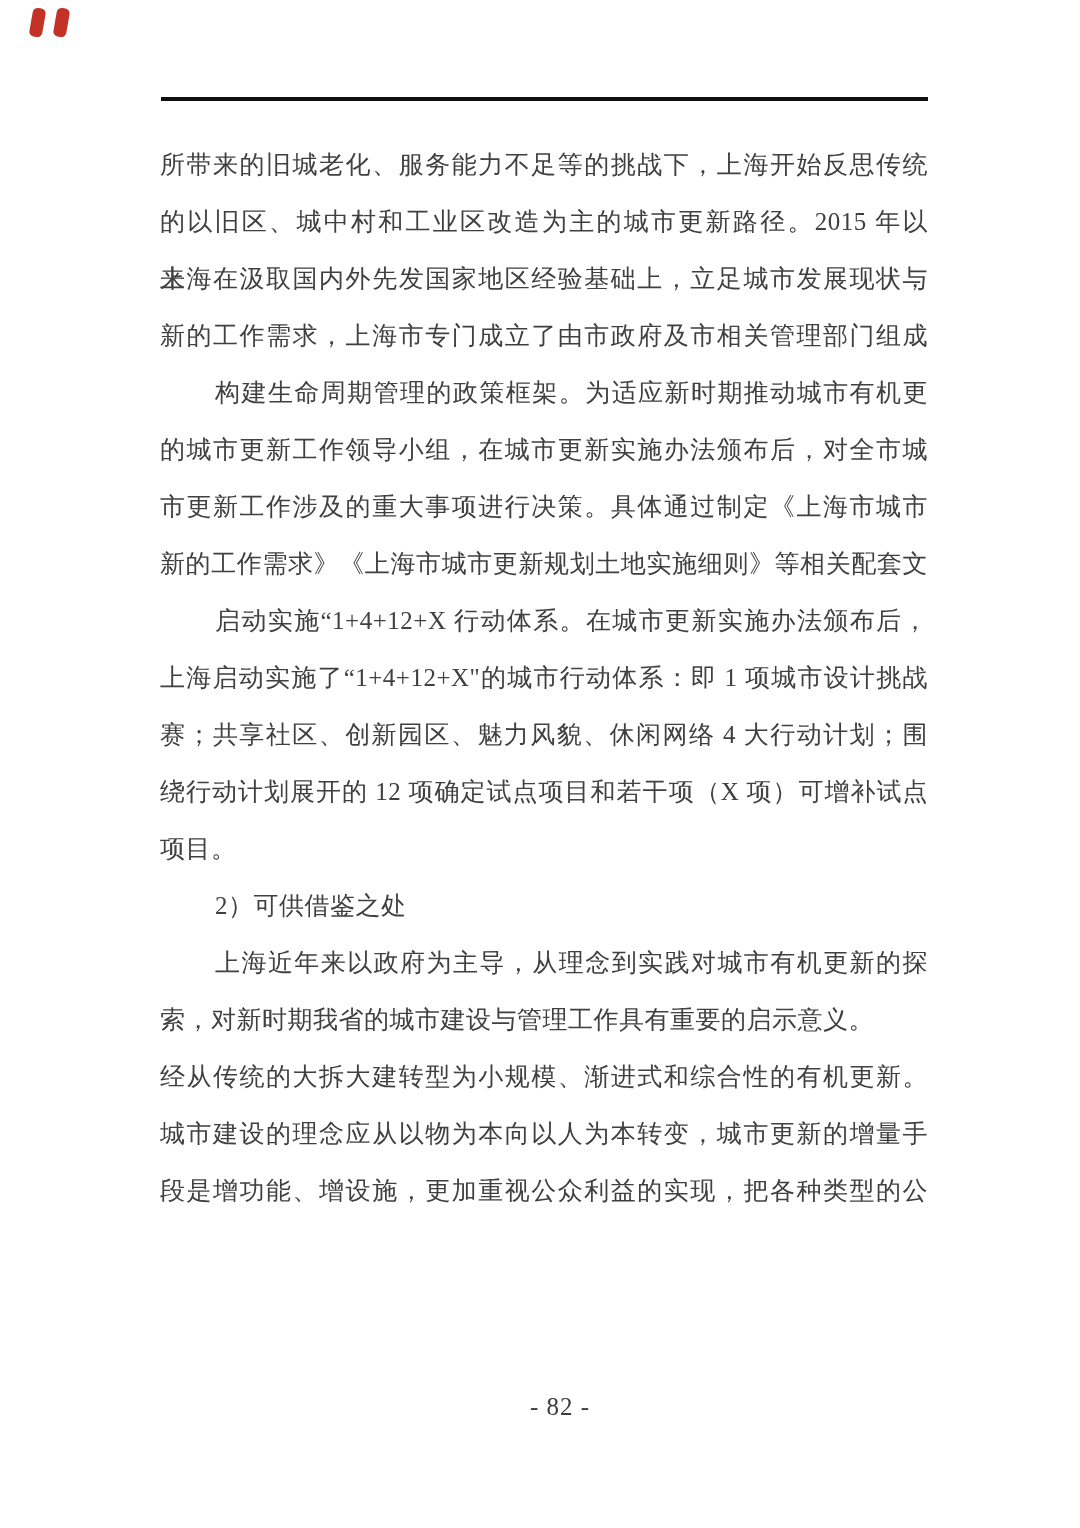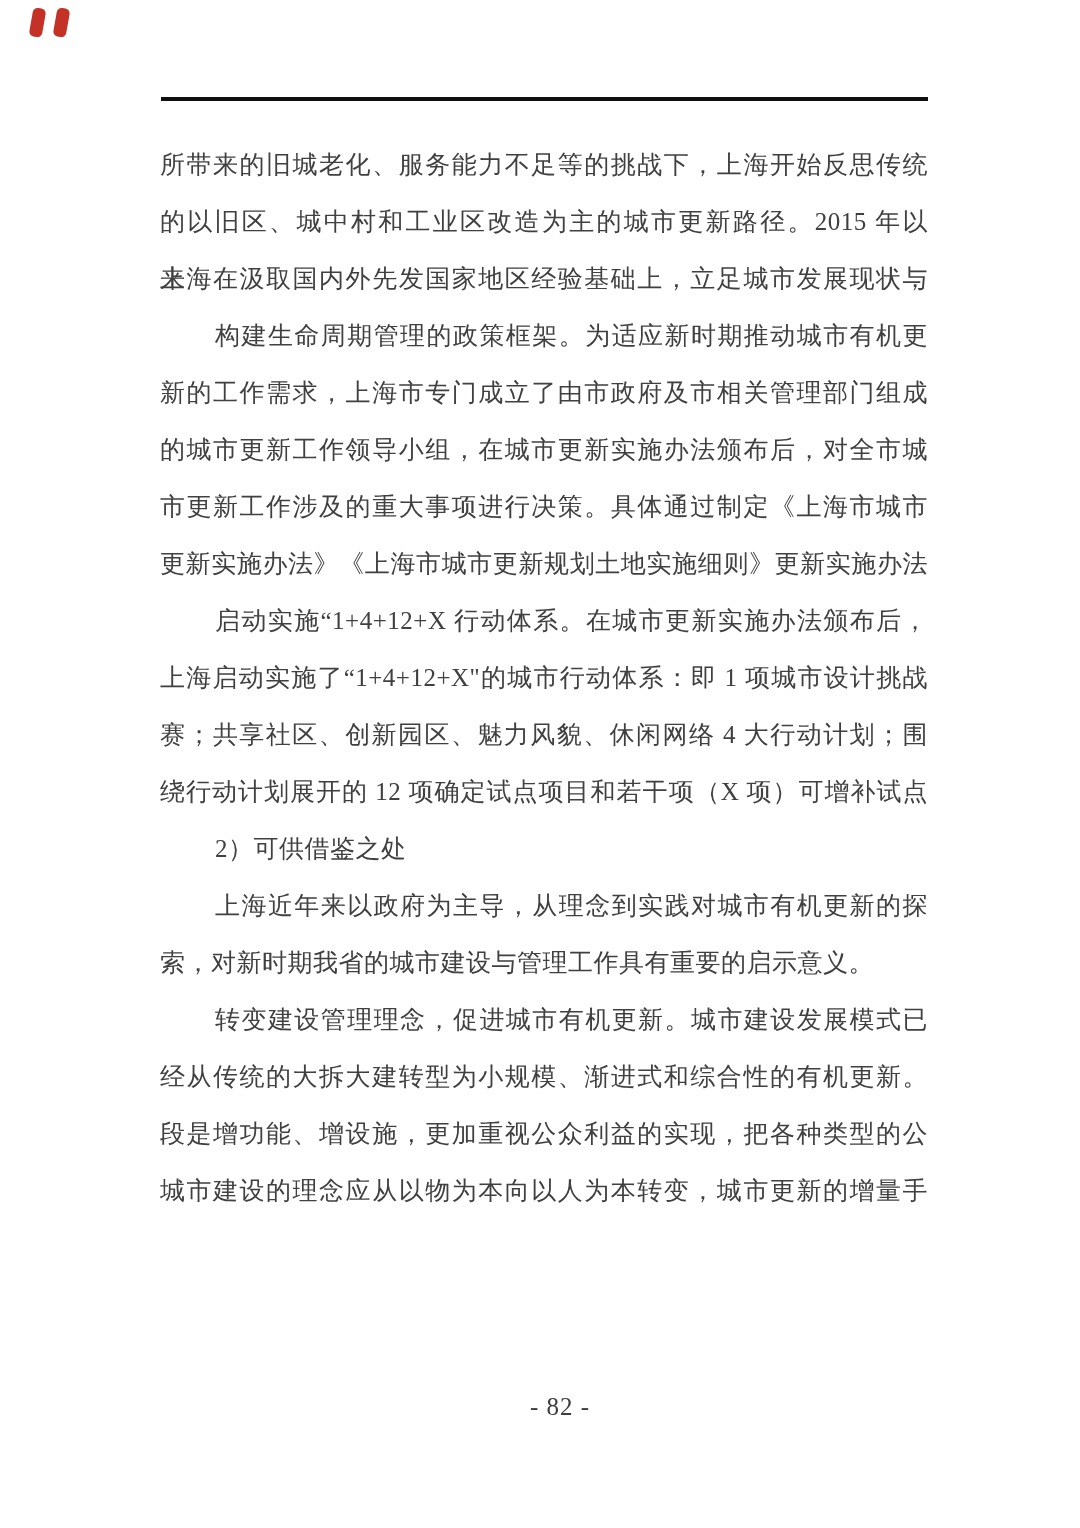--- a/index.html
+++ b/index.html
@@ -65,33 +65,33 @@
   <div class="red-marks">
     <span class="bar" style="background: rgb(196, 49, 38);"></span><span class="bar" style="background: rgb(196, 49, 38);"></span>
   </div>
 
   <div class="top-rule"></div>
 
   <div class="body-text" id="body-text">
       <div class="line full">所带来的旧城老化、服务能力不足等的挑战下，上海开始反思传统</div>
       <div class="line full">的以旧区、城中村和工业区改造为主的城市更新路径。2015 年以来，</div>
       <div class="line full">上海在汲取国内外先发国家地区经验基础上，立足城市发展现状与</div>
+      <div class="line full">新的工作需求，上海市专门成立了由市政府及市相关管理部门组成</div>
       <div class="line full indent">构建生命周期管理的政策框架。为适应新时期推动城市有机更</div>
-      <div class="line full">新的工作需求，上海市专门成立了由市政府及市相关管理部门组成</div>
       <div class="line full">的城市更新工作领导小组，在城市更新实施办法颁布后，对全市城</div>
       <div class="line full">市更新工作涉及的重大事项进行决策。具体通过制定《上海市城市</div>
-      <div class="line full">更新实施办法》《上海市城市更新规划土地实施细则》更新实施办法</div>
+      <div class="line full">新的工作需求》《上海市城市更新规划土地实施细则》等相关配套文</div>
       <div class="line full indent">启动实施“1+4+12+X 行动体系。在城市更新实施办法颁布后，</div>
       <div class="line full">上海启动实施了“1+4+12+X"的城市行动体系：即 1 项城市设计挑战</div>
       <div class="line full">赛；共享社区、创新园区、魅力风貌、休闲网络 4 大行动计划；围</div>
       <div class="line full">绕行动计划展开的 12 项确定试点项目和若干项（X 项）可增补试点</div>
+      <div class="line">项目。</div>
       <div class="line indent">2）可供借鉴之处</div>
       <div class="line full indent">上海近年来以政府为主导，从理念到实践对城市有机更新的探</div>
       <div class="line">索，对新时期我省的城市建设与管理工作具有重要的启示意义。</div>
-      <div class="line full indent">转变建设管理理念，促进城市有机更新。城市建设发展模式已</div>
       <div class="line full">经从传统的大拆大建转型为小规模、渐进式和综合性的有机更新。</div>
+      <div class="line full">城市建设的理念应从以物为本向以人为本转变，城市更新的增量手</div>
       <div class="line full">段是增功能、增设施，更加重视公众利益的实现，把各种类型的公</div>
-      <div class="line full">城市建设的理念应从以物为本向以人为本转变，城市更新的增量手</div>
     </div>
 
   <div class="page-number">- 82 -</div>
 
 </div>
 
 </body></html>

